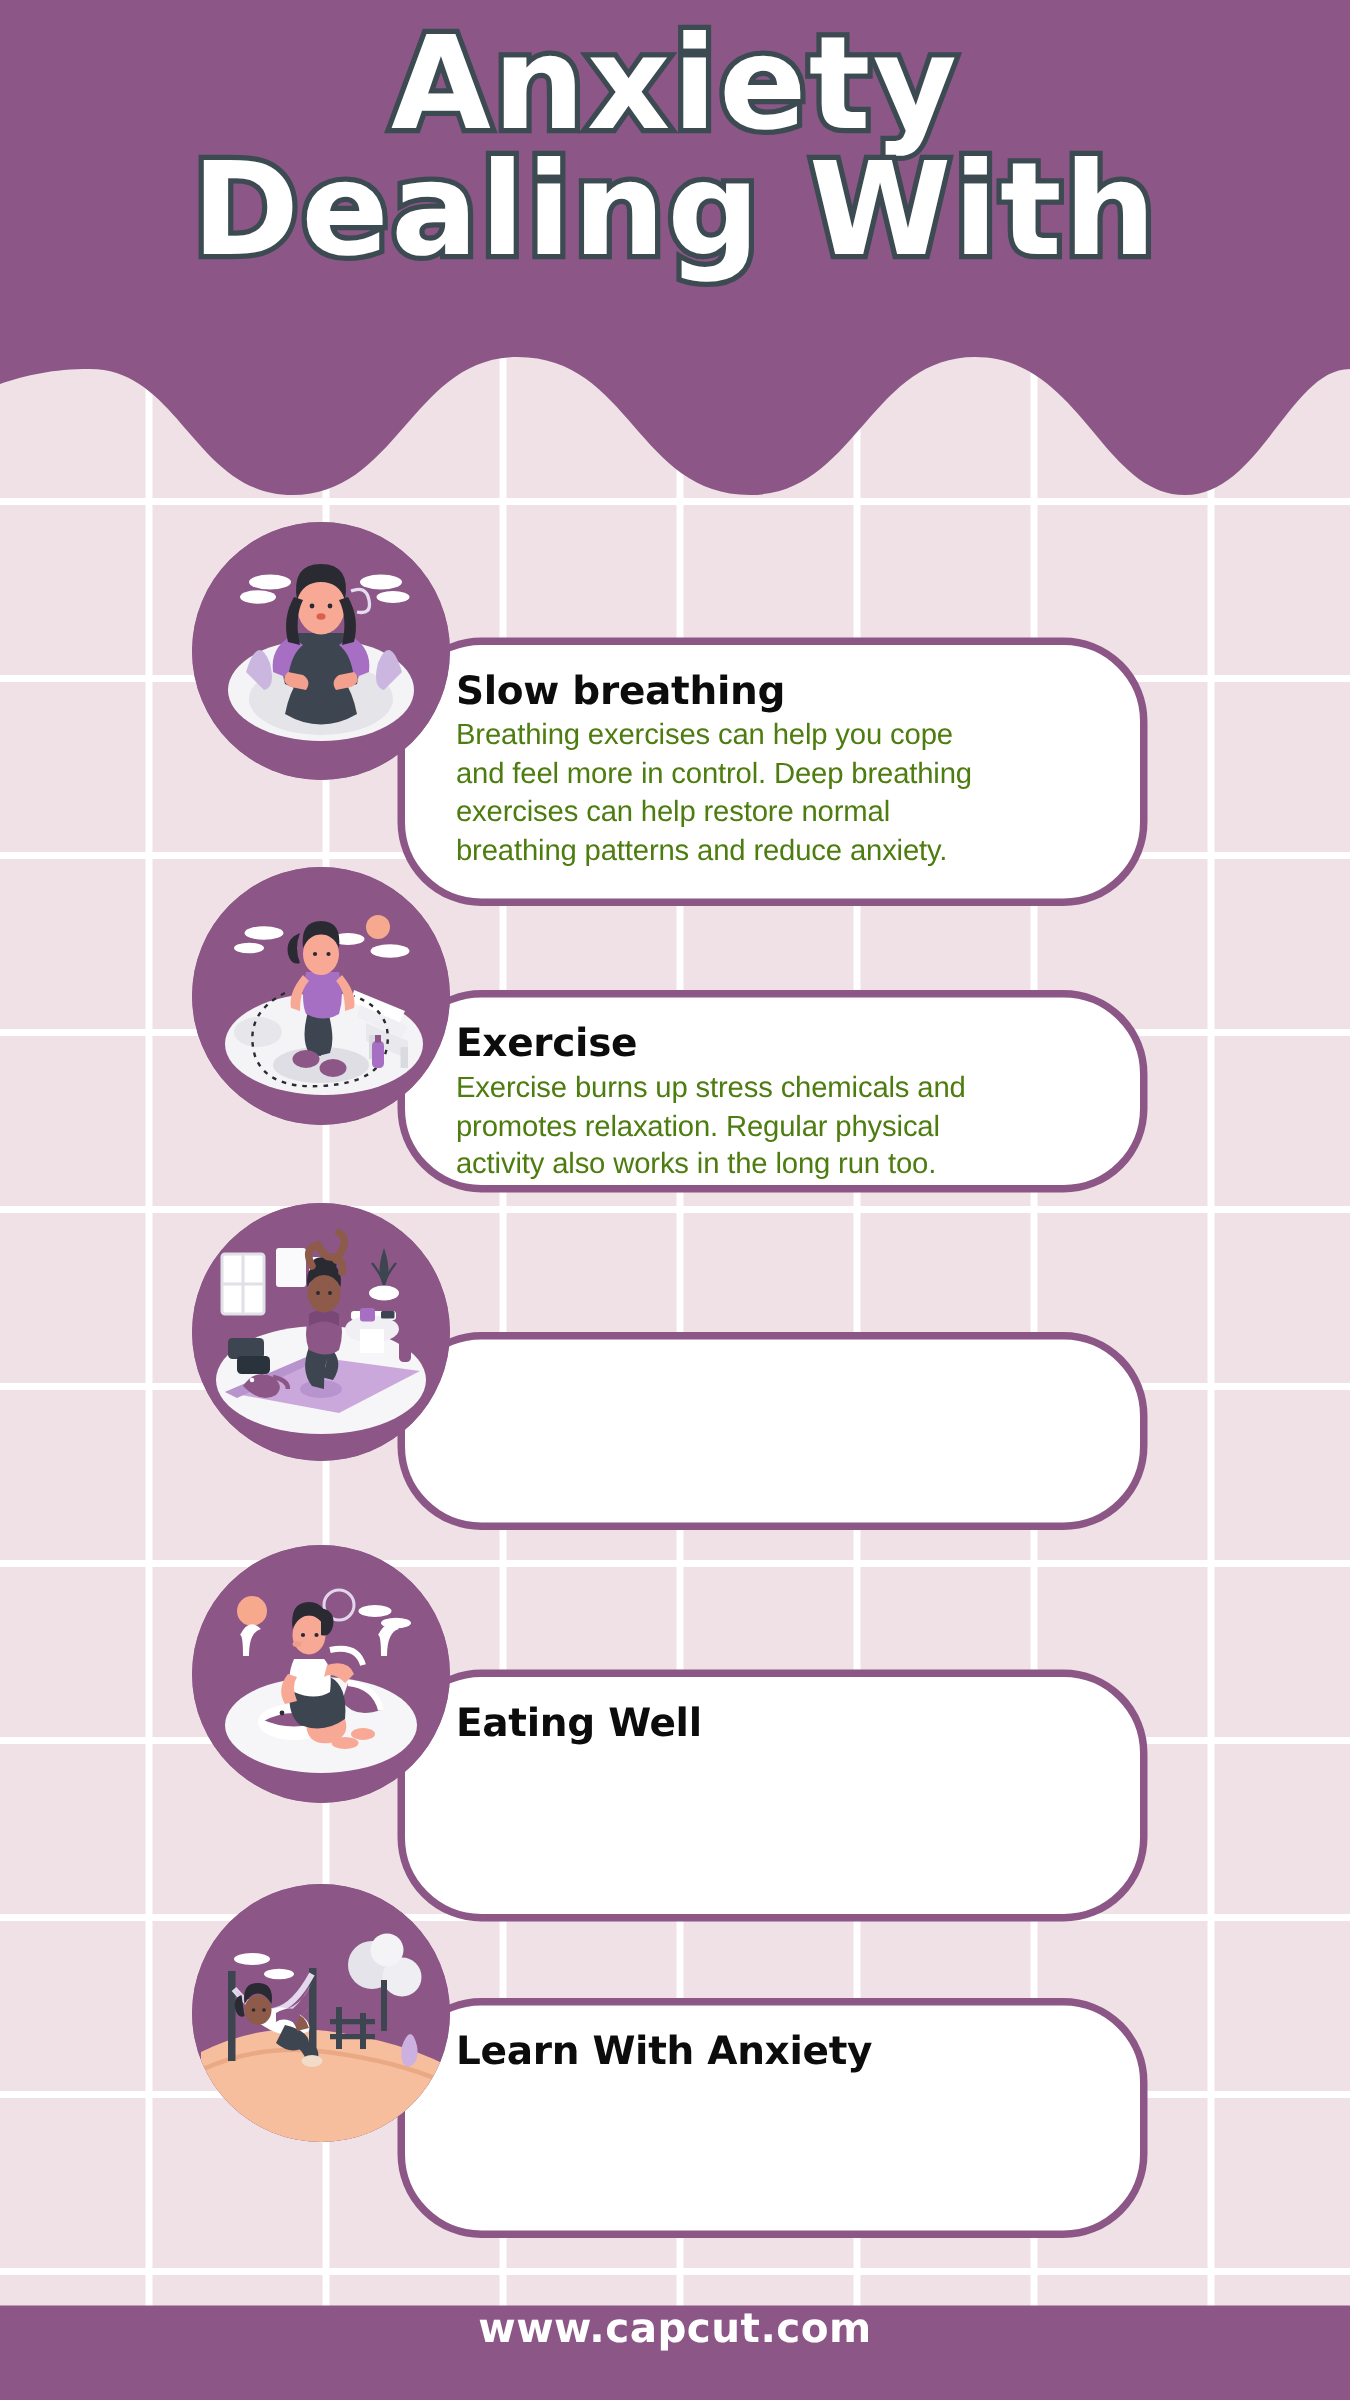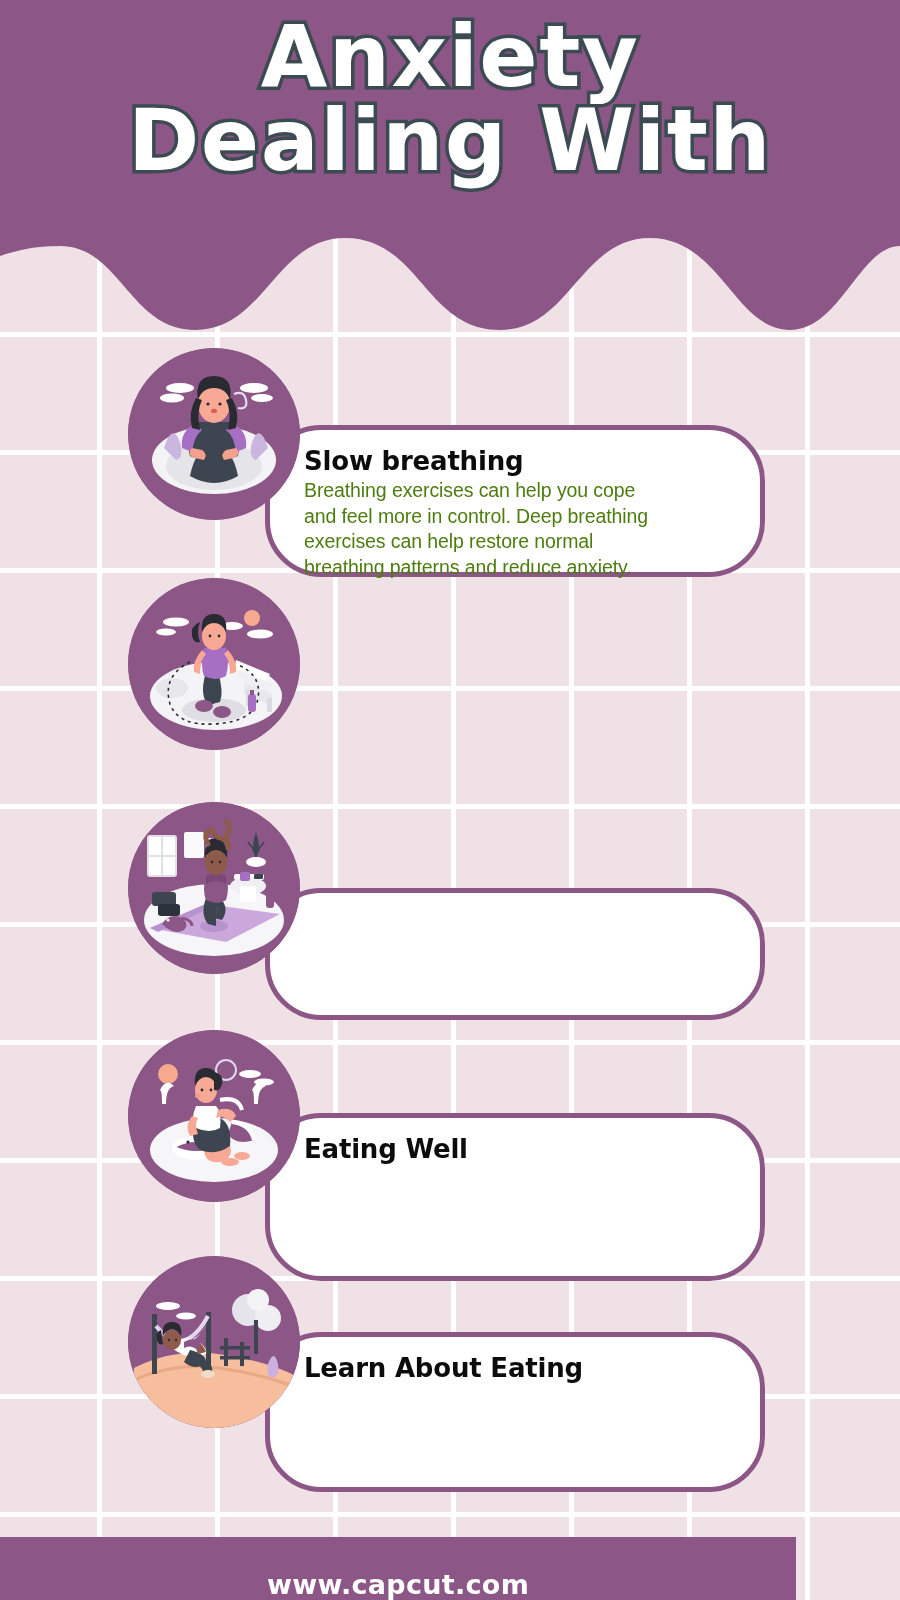--- a/index.html
+++ b/index.html
@@ -77,23 +77,23 @@
     font-family:"Liberation Sans", sans-serif;
     font-size:19.5px;
     line-height:1.32;
     color:#4d7c0f;
     letter-spacing:-0.1px;
     white-space:pre-line;
   }
 
   
   #footer-bar{
-    position:absolute; left:0; top:1537px; width:796px; height:63px;
+    position:absolute; left:0; top:1537px; width:900px; height:63px;
     background:#8C5787; z-index:7;
-    display:flex; align-items:flex-end; justify-content:center;
+    display:flex; align-items:flex-start; justify-content:center;
   }
   #footer-url{
     font-family:"DejaVu Sans", sans-serif;
     font-size:27px; font-weight:600; color:#FFFFFF; letter-spacing:0.3px;
   }
 </style>
 </head>
 <body>
 
 <div id="grid-bg"></div>
@@ -138,21 +138,21 @@
       <ellipse cx="86" cy="56" rx="16" ry="19" fill="#F7A995"></ellipse>
       <path d="M70 52 q-4-24 16-24 q20 0 16 24 q-4-12 -16-12 q-12 0 -16 12 Z" fill="#2A2A33"></path>
       <path d="M68 50 q-8 14 -4 30 l8 2 q-4-18 2-30 Z" fill="#2A2A33"></path>
       <path d="M104 50 q8 14 4 30 l-8 2 q4-18 -2-30 Z" fill="#2A2A33"></path>
       <circle cx="80" cy="56" r="1.6" fill="#2A2A33"></circle>
       <circle cx="92" cy="56" r="1.6" fill="#2A2A33"></circle>
       <ellipse cx="86" cy="63" rx="3" ry="2.2" fill="#D9604F"></ellipse>
       <path d="M106 46 q10-4 12 6 q2 10 -8 8" fill="none" stroke="#E6DCF0" stroke-width="2.2"></path>
     </svg>
   </div>
-  <div class="info-card" style="left:265px; top:425px; width:500px; height:152px;">
+  <div class="info-card" style="left:265px; top:425px; width:500px; height:179px;">
     <div class="card-title">Slow breathing</div>
     <div class="card-body">Breathing exercises can help you cope
 and feel more in control. Deep breathing
 exercises  can help restore normal
 breathing patterns and reduce anxiety.</div>
   </div>
 
   <div class="avatar" style="left:128px; top:578px;">
     <svg viewBox="0 0 172 172" aria-hidden="true">
       <circle cx="86" cy="86" r="86" fill="#8C5787"></circle>
@@ -178,20 +178,26 @@
       <path d="M74 72 q-10 12 -8 22 l6 2 q0-14 6-20 Z" fill="#F7A995"></path>
       <path d="M100 72 q10 12 8 22 l-6 2 q0-14 -6-20 Z" fill="#F7A995"></path>
       <ellipse cx="86" cy="58" rx="12" ry="14" fill="#F7A995"></ellipse>
       <path d="M74 54 q-2-18 12-18 q14 0 12 18 q-4-9 -12-9 q-8 0 -12 9 Z" fill="#2A2A33"></path>
       <path d="M72 44 q-10 4 -8 14 q2 8 8 6 q-4-10 0-20 Z" fill="#2A2A33"></path>
       <circle cx="82" cy="58" r="1.4" fill="#2A2A33"></circle>
       <circle cx="91" cy="58" r="1.4" fill="#2A2A33"></circle>
       <ellipse cx="76" cy="128" rx="9" ry="6" fill="#8C5787"></ellipse>
       <ellipse cx="94" cy="134" rx="9" ry="6" fill="#8C5787"></ellipse>
     </svg>
+  </div>
+  <div class="info-card" style="left:265px; top:660px; width:500px; height:135px;">
+    <div class="card-title">Exercise</div>
+    <div class="card-body">Exercise burns up stress chemicals and
+promotes relaxation. Regular physical
+activity also works in the long run too.</div>
   </div>
 
   <div class="avatar" style="left:128px; top:802px;">
     <svg viewBox="0 0 172 172" aria-hidden="true">
       <circle cx="86" cy="86" r="86" fill="#8C5787"></circle>
       <ellipse cx="86" cy="118" rx="70" ry="36" fill="#F6F6F8"></ellipse>
       <path d="M22 126 l56 -24 l74 10 l-54 28 Z" fill="#CBA8DC"></path>
       <path d="M22 126 l56 -24 l4 4 l-52 24 Z" fill="#B894CE"></path>
       <rect x="20" y="34" width="28" height="40" rx="2" fill="#FFFFFF"></rect>
       <rect x="20" y="34" width="28" height="40" rx="2" fill="none" stroke="#E0E0E6" stroke-width="2"></rect>
@@ -299,20 +305,20 @@
       <path d="M35 80 q-2-14 9-14 q11 0 9 14 q-4-7 -9-7 q-5 0 -9 7 Z" fill="#2A2A33"></path>
       <path d="M33 74 q-6 2 -4 10 q2 6 6 4 Z" fill="#2A2A33"></path>
       <circle cx="41" cy="84" r="1.2" fill="#2A2A33"></circle>
       <circle cx="48" cy="84" r="1.2" fill="#2A2A33"></circle>
       <path d="M56 86 q10-6 16 0 l-2 8 q-8-6 -14 -2 Z" fill="#8C5787"></path>
       <ellipse cx="80" cy="118" rx="7" ry="4" fill="#F0DCC8"></ellipse>
       <path d="M140 108 q6-16 10 0 q2 12 -6 14 q-6-2 -4-14 Z" fill="#CBB0E0"></path>
     </svg>
   </div>
   <div class="info-card" style="left:265px; top:1332px; width:500px; height:160px;">
-    <div class="card-title">Learn About Eating</div>
+    <div class="card-title">Learn With Anxiety</div>
   </div>
 
 </div>
 
 <div id="footer-bar">
   <span id="footer-url">www.capcut.com</span>
 </div>
 
 </body></html>

